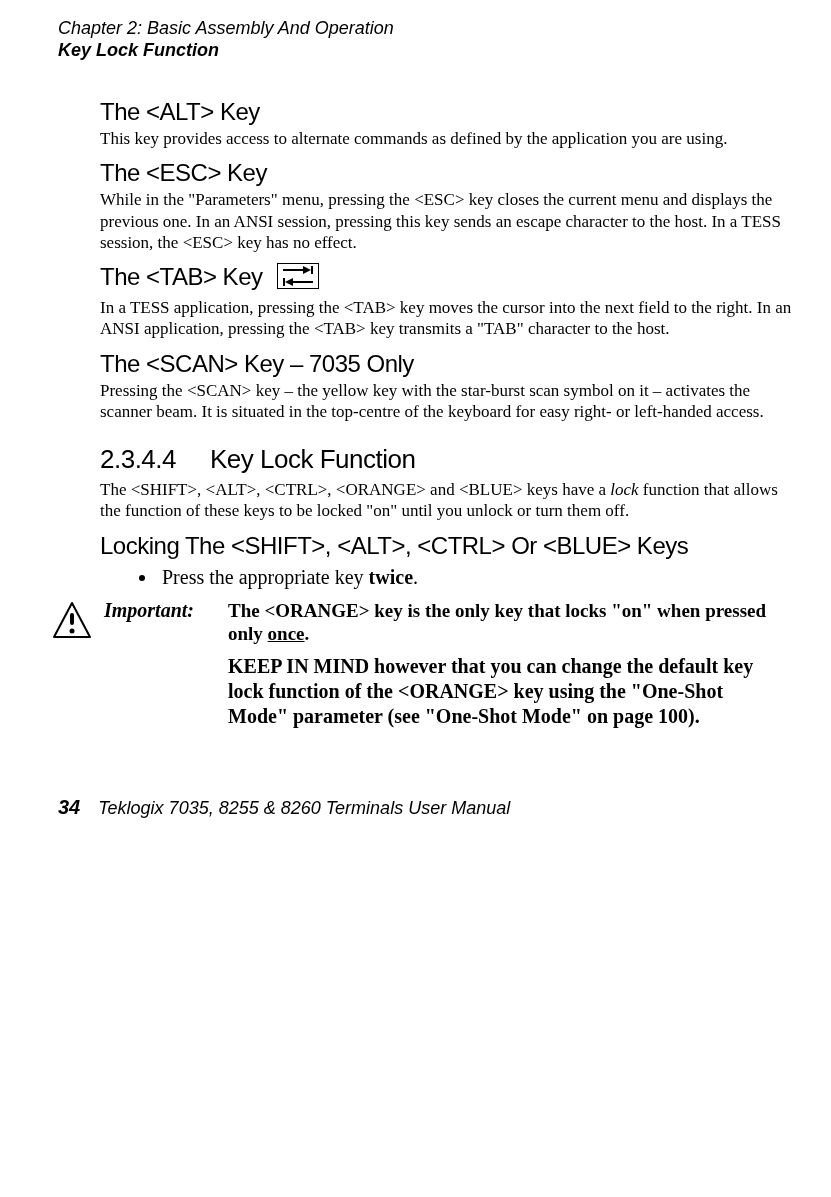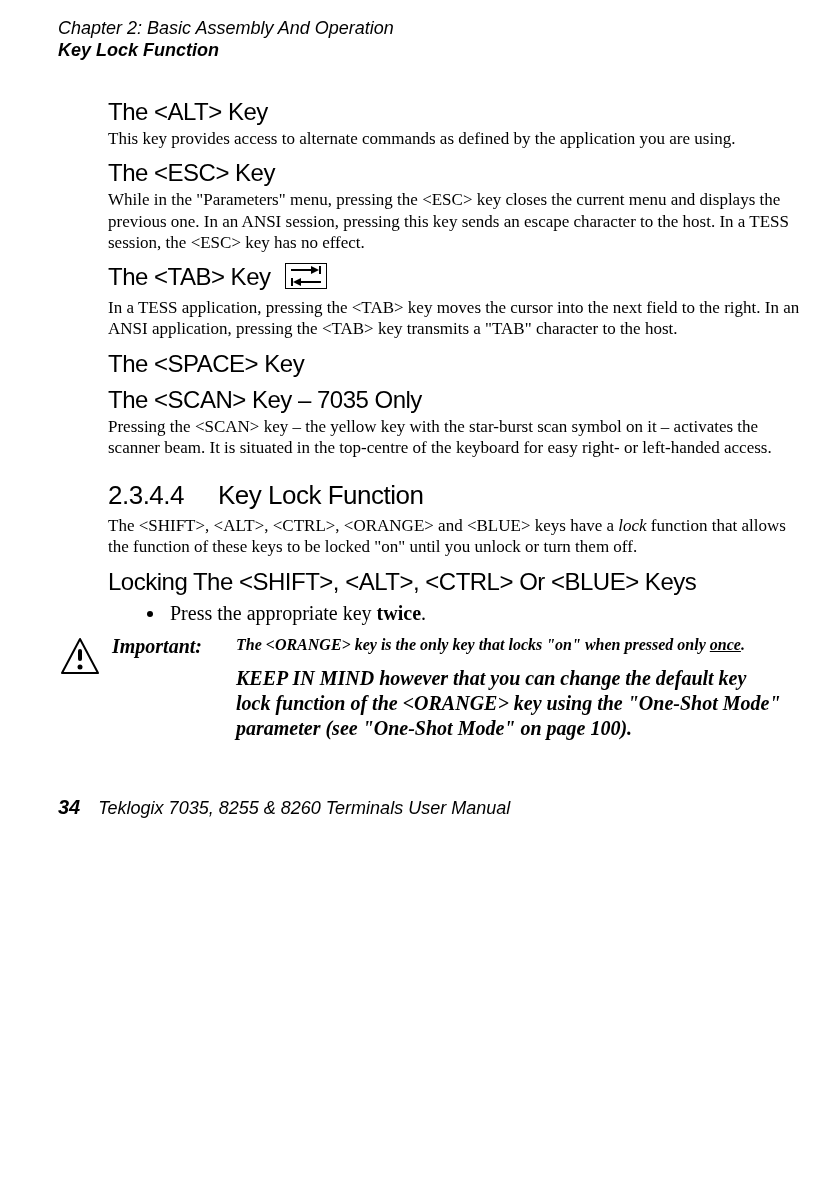--- a/index.html
+++ b/index.html
@@ -24,21 +24,21 @@
     left: 58px;
     font-style: italic;
     font-size: 18px;
     line-height: 1.2;
   }
   .running-header .chapter { font-family: Arial, Helvetica, sans-serif; font-style: italic; font-weight: normal; }
   .running-header .section { font-family: Arial, Helvetica, sans-serif; font-style: italic; font-weight: bold; }
   .content {
     position: absolute;
     top: 90px;
-    left: 108px;
+    left: 100px;
     right: 0;
     width: 700px;
   }
   .h3 {
     font-family: Arial, Helvetica, sans-serif;
     font-size: 24px;
     font-weight: normal;
     margin-top: 8px;
     margin-bottom: 2px;
   }
@@ -80,30 +80,28 @@
     font-weight: bold;
     font-size: 20px;
     display: inline-block;
     width: 124px;
     vertical-align: top;
   }
   .important-text {
     display: inline-block;
     width: 548px;
     vertical-align: top;
-    font-style: italic;
     font-weight: bold;
-    font-size: 16px;
+    font-size: 19px;
     line-height: 1.25;
   }
   .important-text .under { text-decoration: underline; }
   .important-text2 {
     margin-left: 124px;
     width: 548px;
-    font-style: italic;
     font-weight: bold;
     font-size: 20px;
     line-height: 1.25;
     margin-top: 8px;
   }
   .footer {
     position: absolute;
     left: 58px;
     bottom: 30px;
     font-family: Arial, Helvetica, sans-serif;
@@ -146,21 +144,20 @@
           <polygon points="26,3 26,11 34,7" fill="#000"></polygon>
           <line x1="35" y1="3" x2="35" y2="11" stroke="#000" stroke-width="2"></line>
           <line x1="36" y1="19" x2="16" y2="19" stroke="#000" stroke-width="2"></line>
           <polygon points="16,15 16,23 8,19" fill="#000"></polygon>
           <line x1="7" y1="15" x2="7" y2="23" stroke="#000" stroke-width="2"></line>
         </svg>
       </span>
     </div>
     <p class="body">In a TESS application, pressing the &lt;TAB&gt; key moves the cursor into the next field to the right. In an ANSI application, pressing the &lt;TAB&gt; key transmits a "TAB" character to the host.</p>
 
-    <div class="h3 condensed">The &lt;SPACE&gt; Key</div>
 
     <div class="h3 condensed">The &lt;SCAN&gt; Key – 7035 Only</div>
     <p class="body">Pressing the &lt;SCAN&gt; key – the yellow key with the star-burst scan symbol on it – activates the scanner beam. It is situated in the top-centre of the keyboard for easy right- or left-handed access.</p>
 
     <div class="section-number condensed">
       <span class="num">2.3.4.4</span><span>Key Lock Function</span>
     </div>
     <p class="body">
       <span>The &lt;SHIFT&gt;, &lt;ALT&gt;, &lt;CTRL&gt;, &lt;ORANGE&gt; and &lt;BLUE&gt; keys have a </span><span class="italic">lock</span><span> function that allows the function of these keys to be locked "on" until you unlock or turn them off.</span>
     </p>

